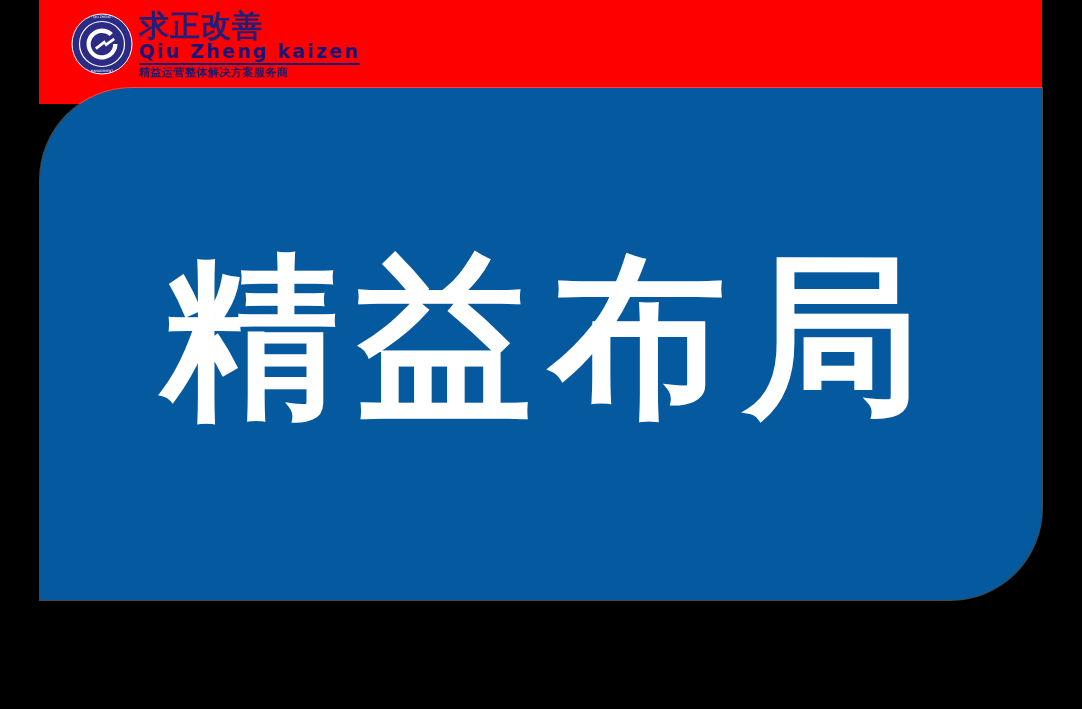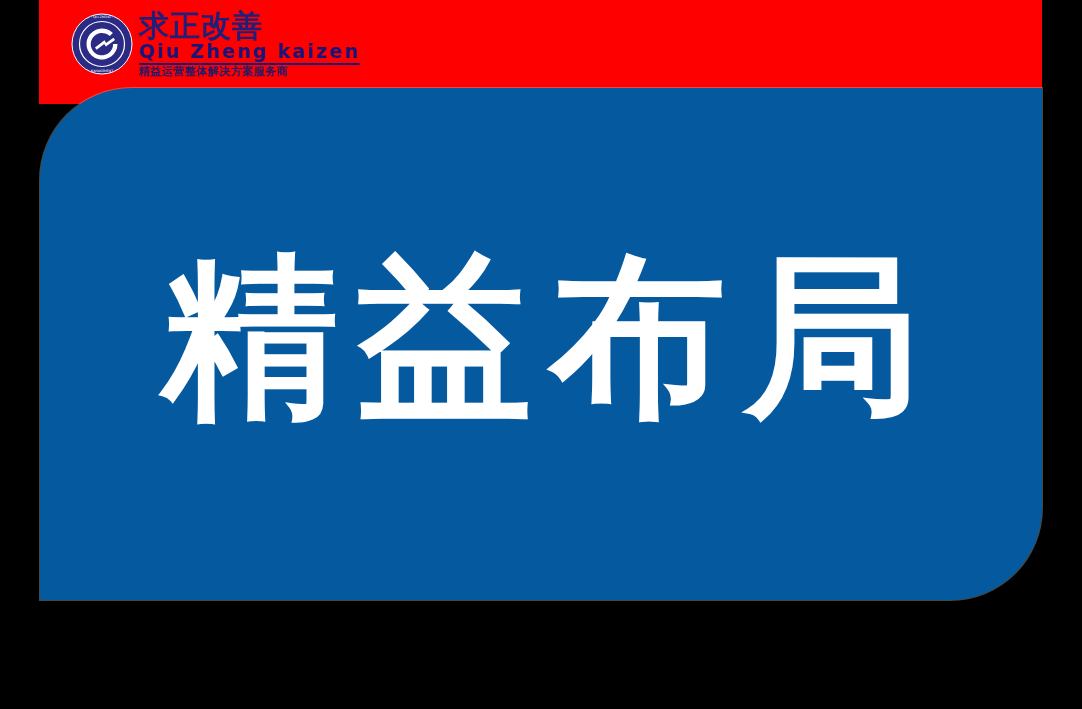--- a/index.html
+++ b/index.html
@@ -80,21 +80,21 @@
     margin-top: 1px;
     text-align: center;
   }
   .brand-rule {
     height: 2px;
     background: #15157A;
     margin: 2px 0 1px 0;
     width: 100%;
   }
   .brand-tagline {
-    font-family: Liberation Mono, monospace;
+    font-family: Liberation Serif, serif;
     font-size: 11px;
     font-weight: bold;
     color: #1B1B6E;
     letter-spacing: 0.5px;
     white-space: nowrap;
     line-height: 1.1;
   }
 
   
   .header-title {

